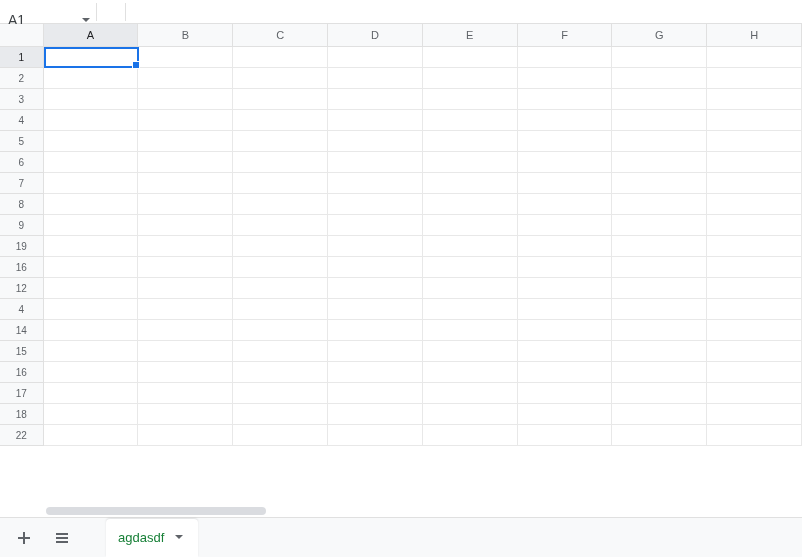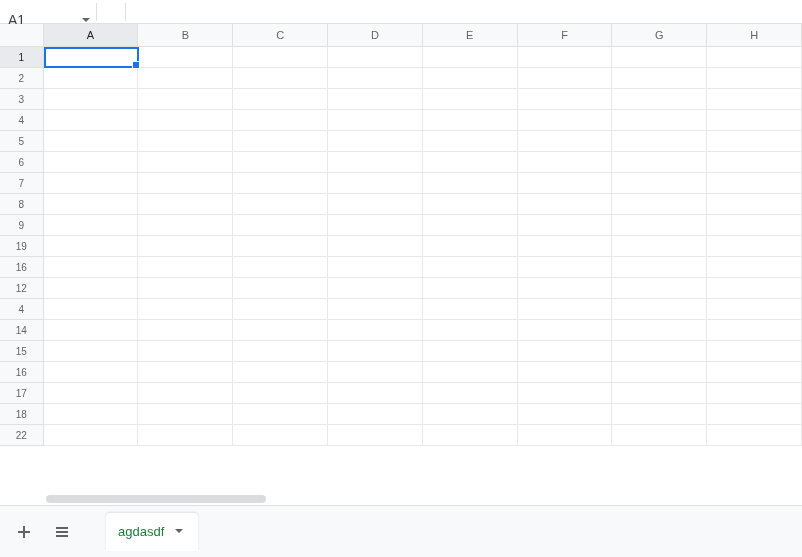--- a/index.html
+++ b/index.html
@@ -135,21 +135,21 @@
   .hscroll-thumb {
     position: absolute;
     left: 0;
     top: 2px;
     width: 220px;
     height: 8px;
     background: #dadce0;
     border-radius: 4px;
   }
   .sheet-bar {
-    height: 52px;
+    height: 40px;
     width: 100%;
     background: #f8f9fa;
     border-top: 1px solid #e0e0e0;
     display: flex;
     align-items: center;
     padding: 0 10px;
     gap: 10px;
   }
   .sheet-icon-btn {
     width: 28px;

